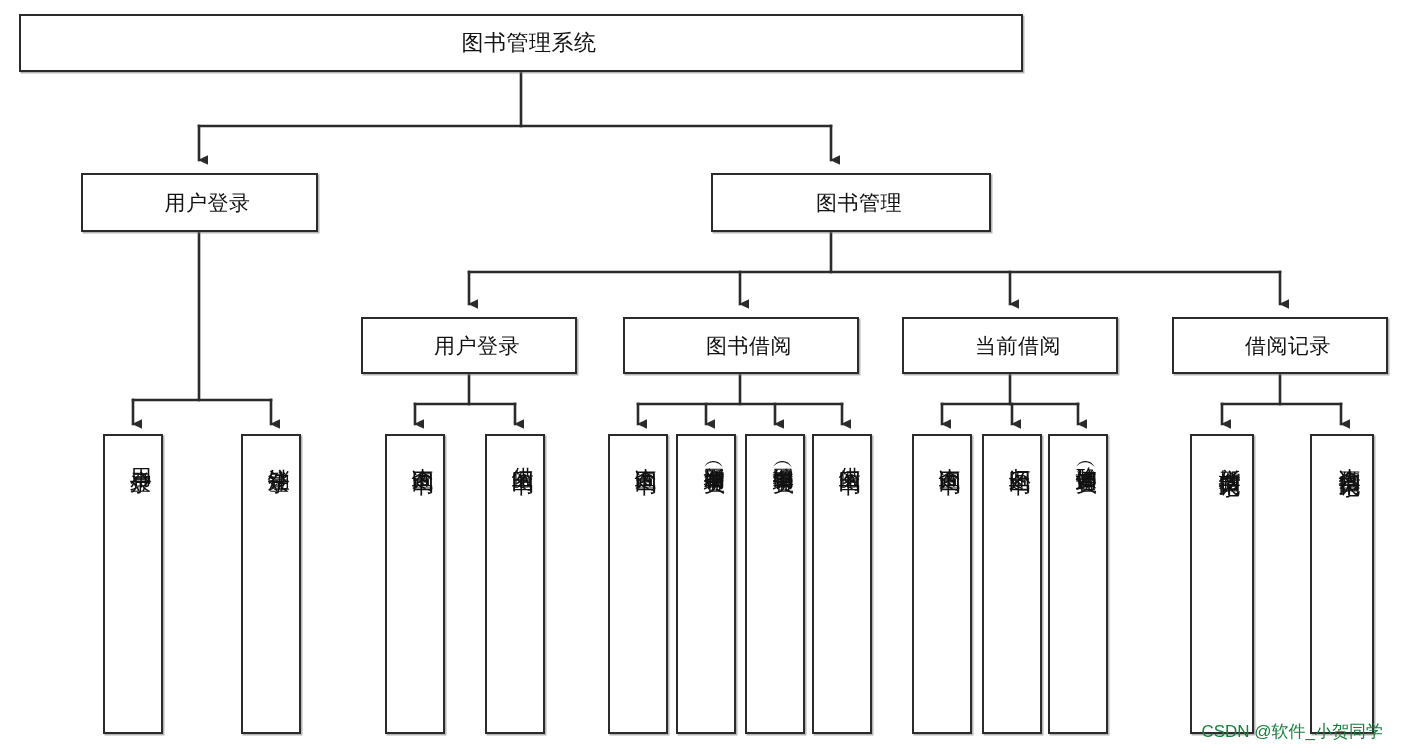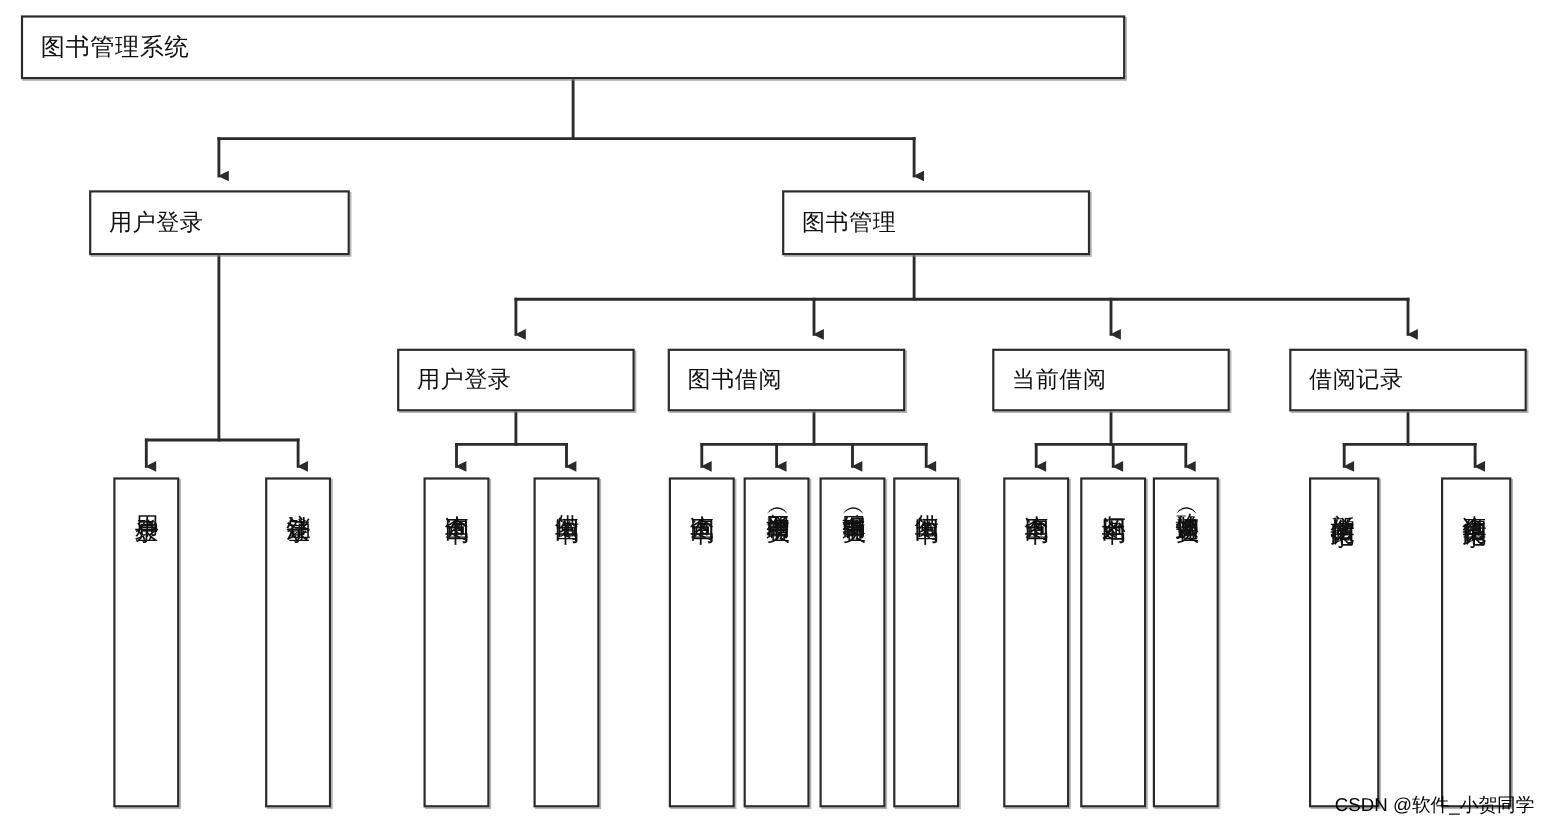--- a/index.html
+++ b/index.html
@@ -21,20 +21,21 @@
     width:1405px;height:747px;
     pointer-events:none;
   }
   .node{
     position:absolute;
     box-sizing:border-box;
     background:#ffffff;
     border:2.5px solid #2b2b2b;
     display:flex;
     align-items:center;
+    justify-content:center;
     box-shadow:1.5px 1.5px 0 rgba(120,120,120,0.55);
     padding-left:16px;
   }
   .node .lbl{
     display:block;
     white-space:nowrap;
     letter-spacing:0.5px;
   }
   
   .node.h .lbl{
@@ -54,24 +55,24 @@
     line-height:1.16;
     letter-spacing:2px;
     white-space:nowrap;
   }
   .node.v.tall .lbl{
     font-size:21px;
     letter-spacing:1px;
   }
   #watermark{
     position:absolute;
-    right:10px;
+    right:22px;
     bottom:4px;
     font-size:17px;
-    color:#000000;
+    color:#15803d;
     white-space:nowrap;
     user-select:none;
   }
 </style>
 </head>
 <body>
 
 <div id="stage">
 
   <svg id="wires" viewBox="0 0 1405 747" xmlns="http://www.w3.org/2000/svg">
@@ -131,21 +132,21 @@
   <div class="node h" style="left:81px;top:173px;width:237px;height:59px;">
     <span class="lbl">用户登录</span>
   </div>
   <div class="node h" style="left:711px;top:173px;width:280px;height:59px;">
     <span class="lbl">图书管理</span>
   </div>
 
   <div class="node h" style="left:361px;top:317px;width:216px;height:57px;">
     <span class="lbl">用户登录</span>
   </div>
-  <div class="node h" style="left:607px;top:317px;width:216px;height:57px;">
+  <div class="node h" style="left:623px;top:317px;width:236px;height:57px;">
     <span class="lbl">图书借阅</span>
   </div>
   <div class="node h" style="left:1172px;top:317px;width:216px;height:57px;">
     <span class="lbl">借阅记录</span>
   </div>
   <div class="node h" style="left:902px;top:317px;width:216px;height:57px;">
     <span class="lbl">当前借阅</span>
   </div>
 
   <div class="node v" style="left:103px;top:434px;width:60px;height:300px;">

